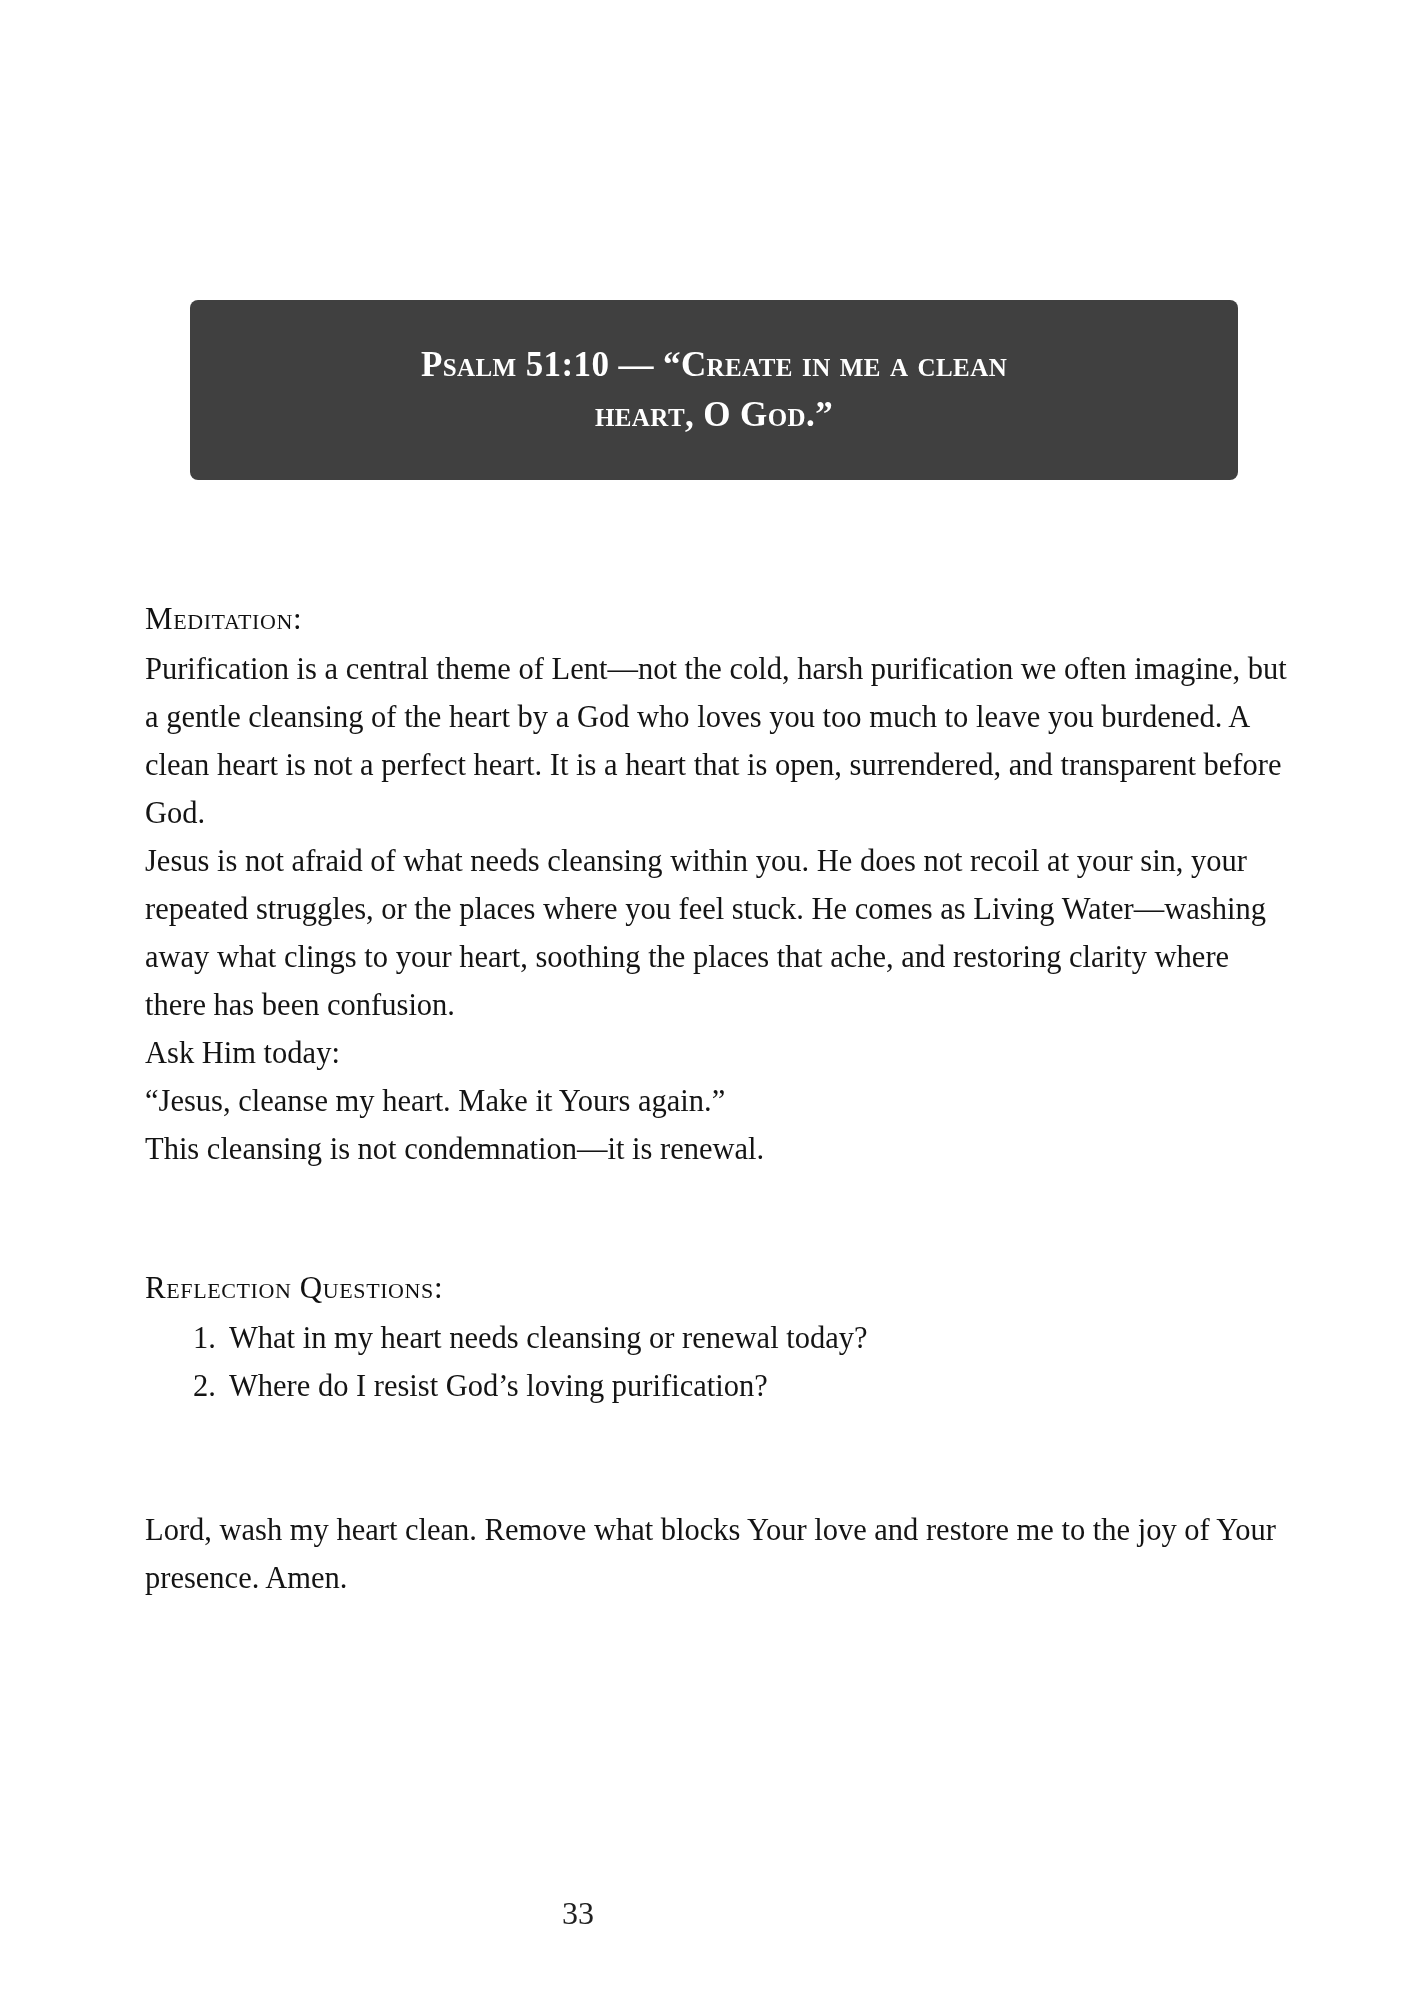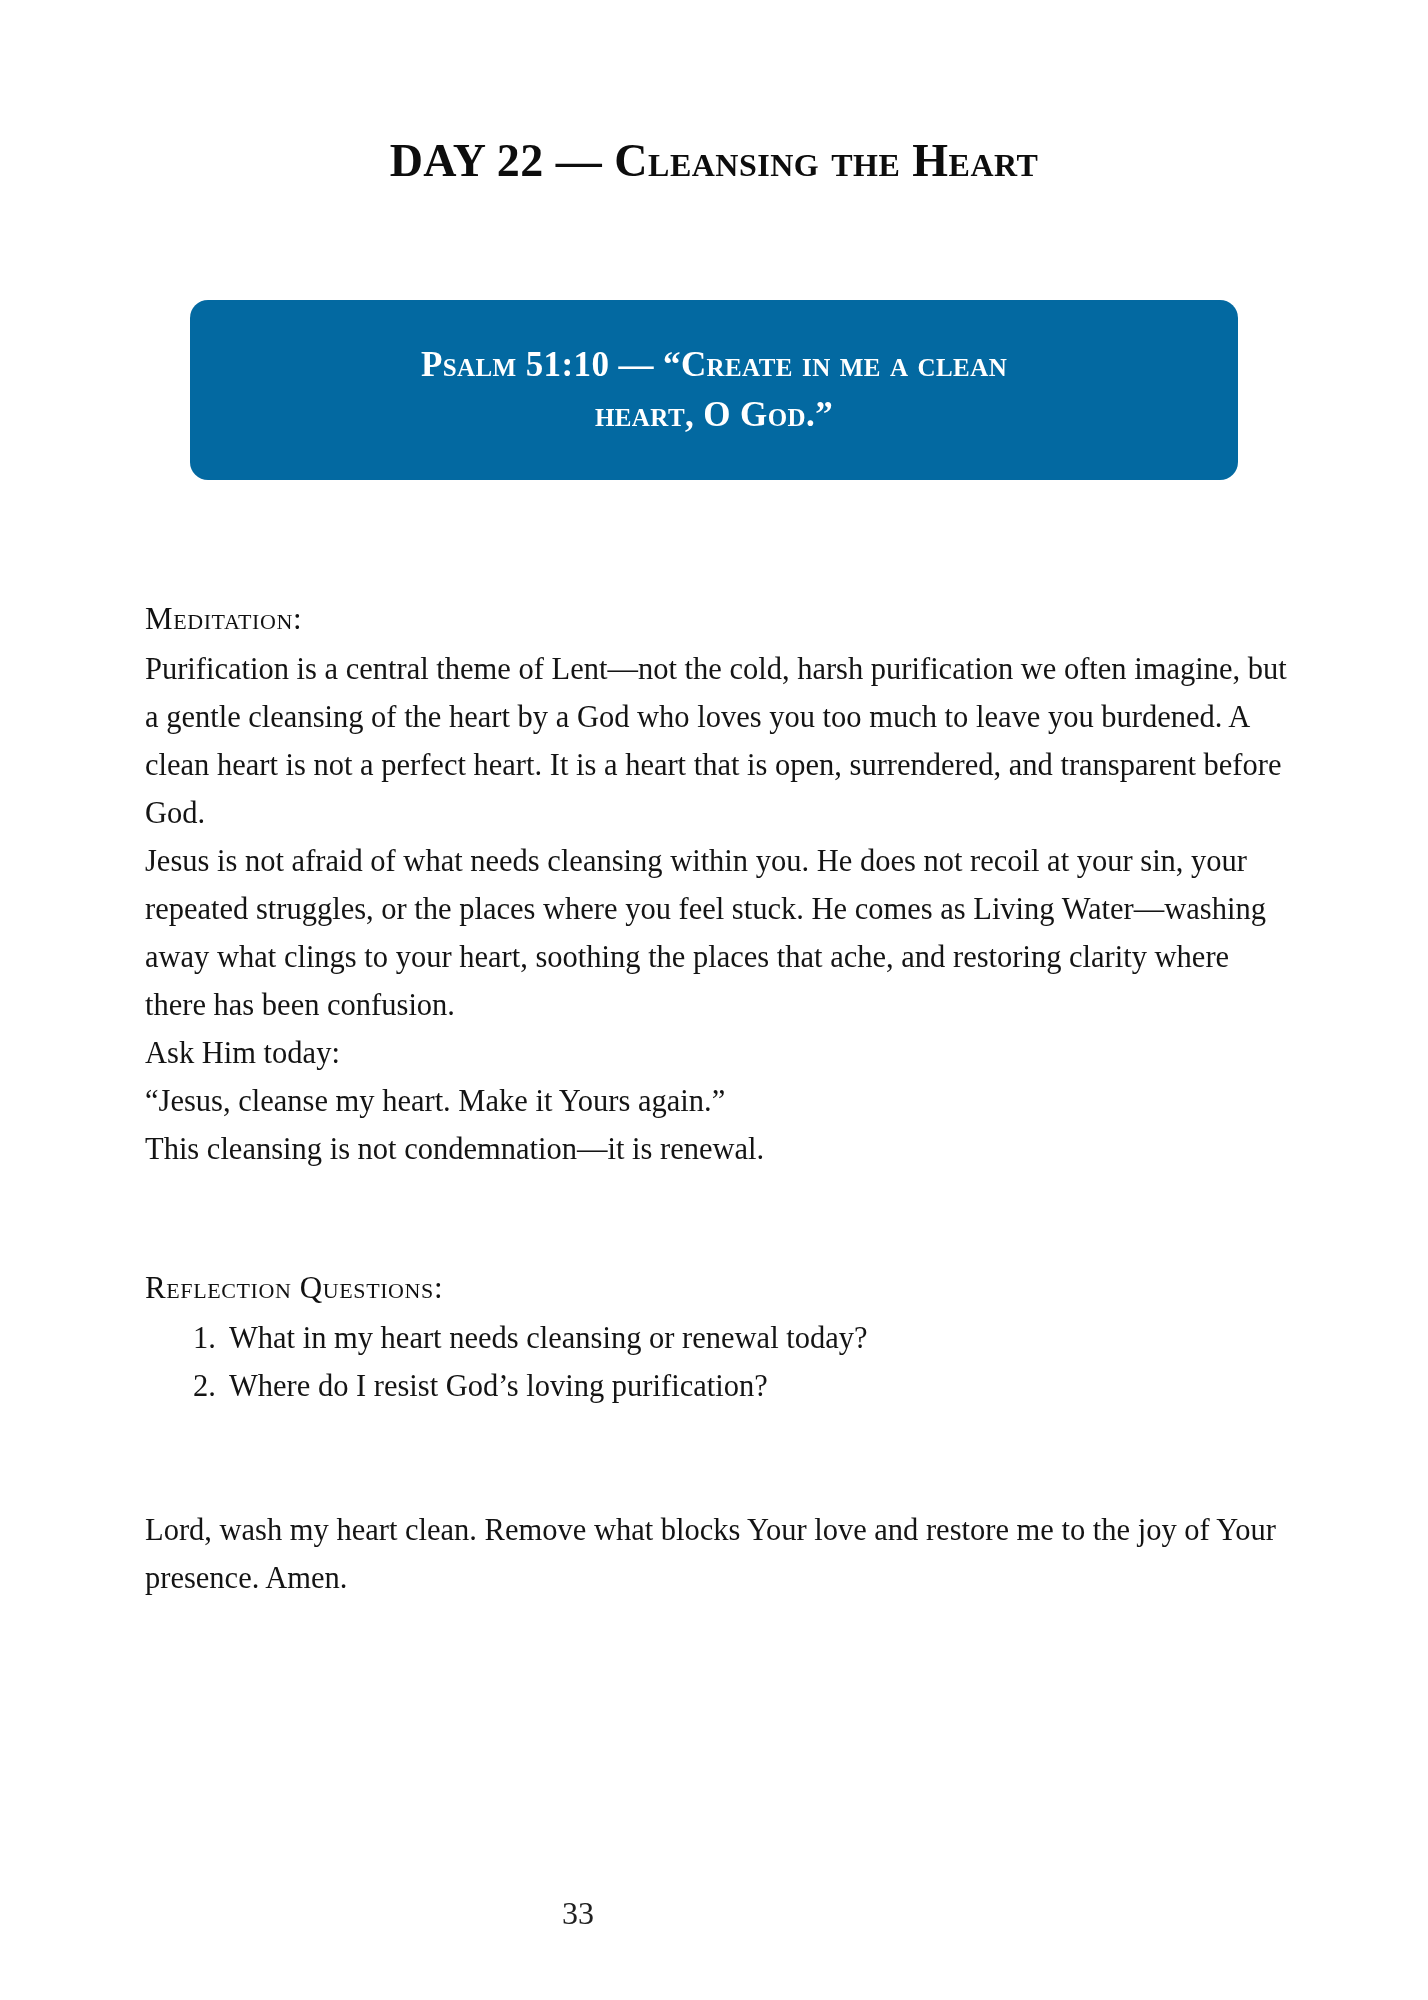--- a/index.html
+++ b/index.html
@@ -34,22 +34,22 @@
     line-height: 1.15;
   }
 
   
   .verse-box {
     position: absolute;
     left: 190px;
     top: 300px;
     width: 1048px;
     height: 180px;
-    background: #0369a1;
-    border-radius: 18px;
+    background: #404040;
+    border-radius: 8px;
     box-sizing: border-box;
     display: flex;
     align-items: center;
     justify-content: center;
     padding: 0 58px;
   }
   .verse-text {
     text-align: center;
     color: #ffffff;
     font-family: "Liberation Serif", "DejaVu Serif", serif;
@@ -128,21 +128,20 @@
     font-family: "Liberation Serif", "DejaVu Serif", serif;
     font-size: 32px;
     color: #202020;
   }
 </style>
 </head>
 <body>
 
 <div class="page">
 
-  <h1 class="day-title">DAY 22 — Cleansing the Heart</h1>
 
   <div class="verse-box">
     <div class="verse-text">
       <span>Psalm 51:10 — “Create in me a clean</span><br>
       <span>heart, O God.”</span>
     </div>
   </div>
 
   <div class="content">
 

